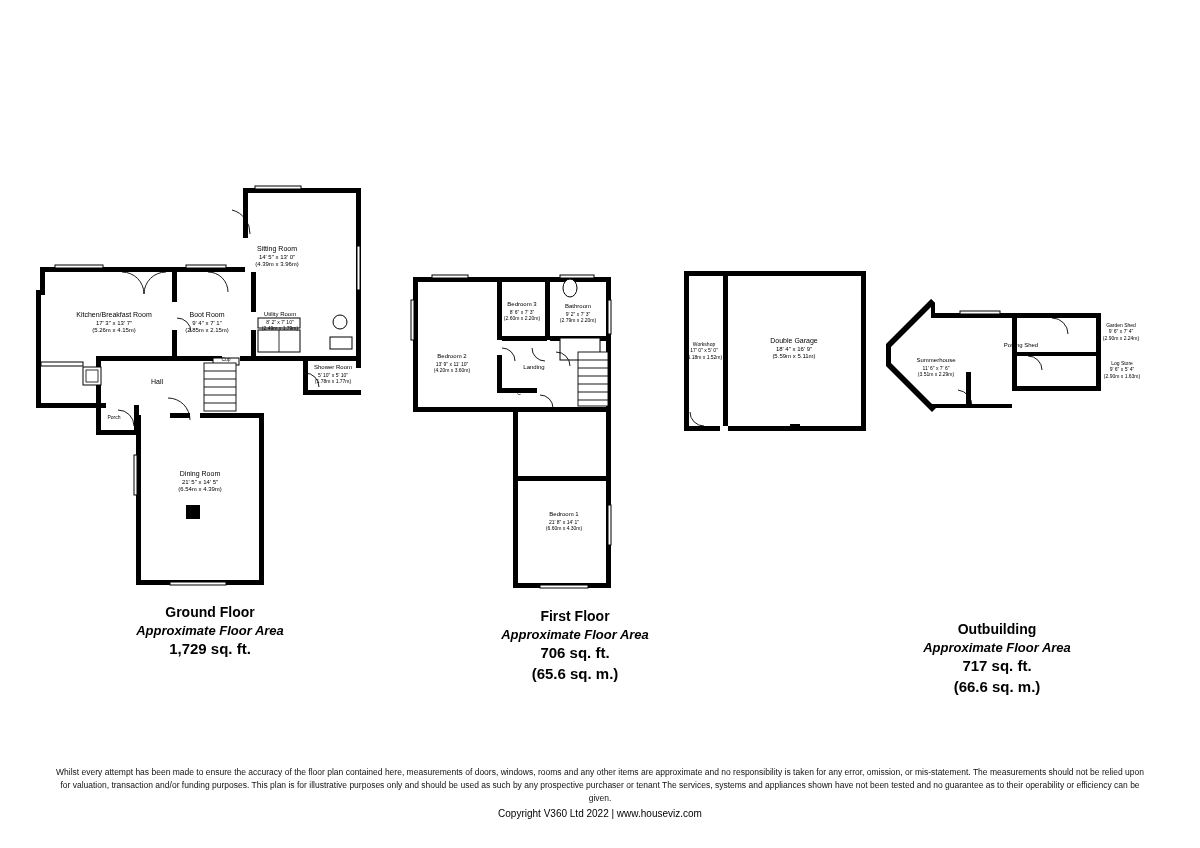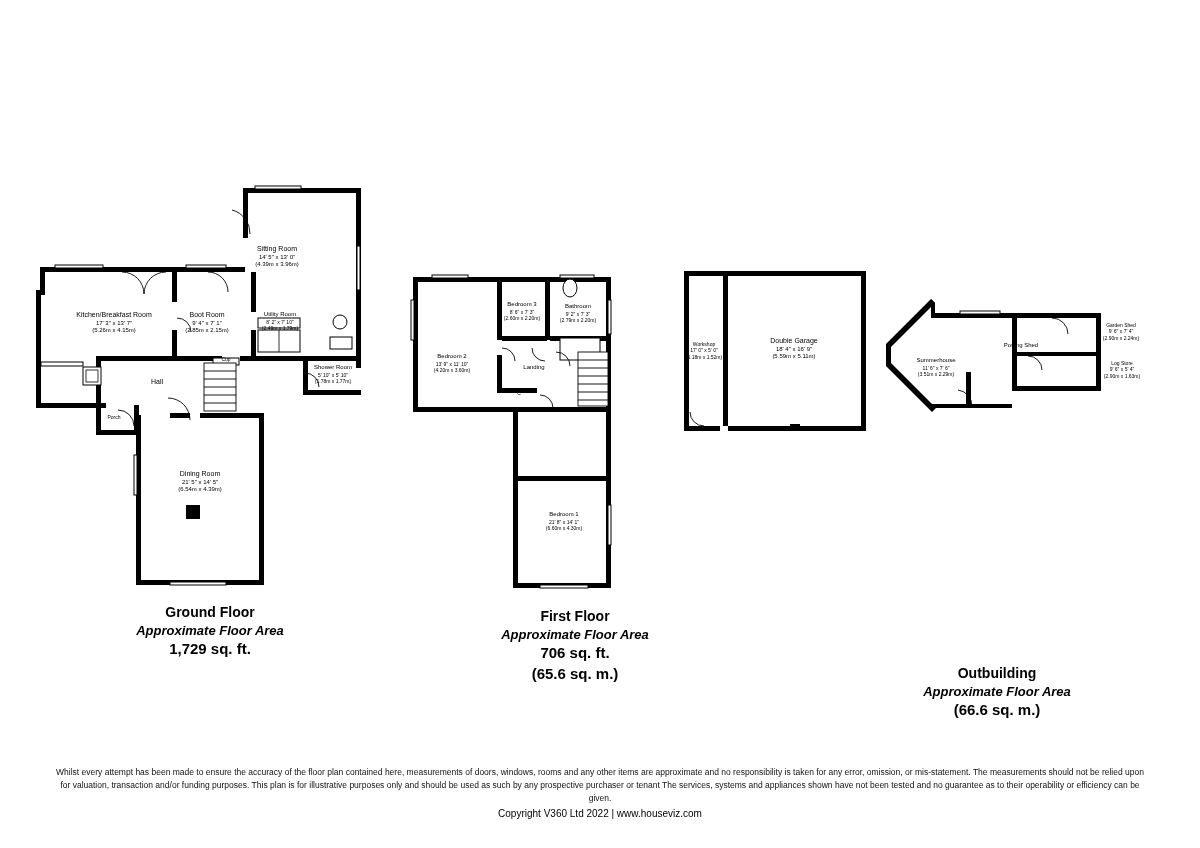--- a/index.html
+++ b/index.html
@@ -364,20 +364,21 @@
   <div class="t3">1,729 sq. ft.</div>
 </div>
 
 <div class="title-block" style="left:455px; top:607px; width:240px;">
   <div class="t1">First Floor</div>
   <div class="t2">Approximate Floor Area</div>
   <div class="t3">706 sq. ft.</div>
   <div class="t4">(65.6 sq. m.)</div>
 </div>
 
-<div class="title-block" style="left:877px; top:620px; width:240px;margin-top:44px;">
+<div class="title-block" style="left:877px; top:620px; width:240px;">
   <div class="t1">Outbuilding</div>
   <div class="t2">Approximate Floor Area</div>
+  <div class="t3">717 sq. ft.</div>
   <div class="t4">(66.6 sq. m.)</div>
 </div>
 
 <div class="disclaimer">Whilst every attempt has been made to ensure the accuracy of the floor plan contained here, measurements of doors, windows, rooms and any other items are approximate and no responsibility is taken for any error, omission, or mis-statement. The measurements should not be relied upon for valuation, transaction and/or funding purposes. This plan is for illustrative purposes only and should be used as such by any prospective purchaser or tenant The services, systems and appliances shown have not been tested and no guarantee as to their operability or efficiency can be given.</div>
 <div class="copyright">Copyright V360 Ltd 2022 | www.houseviz.com</div>
 
 </body></html>

